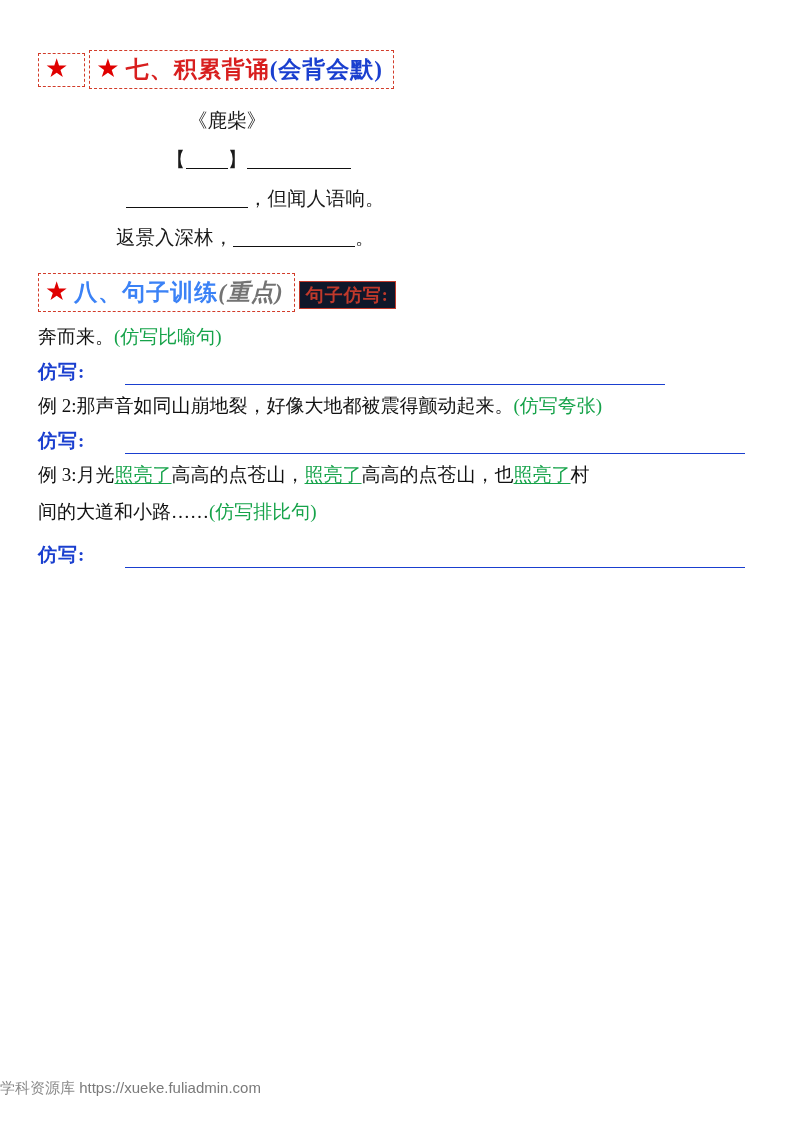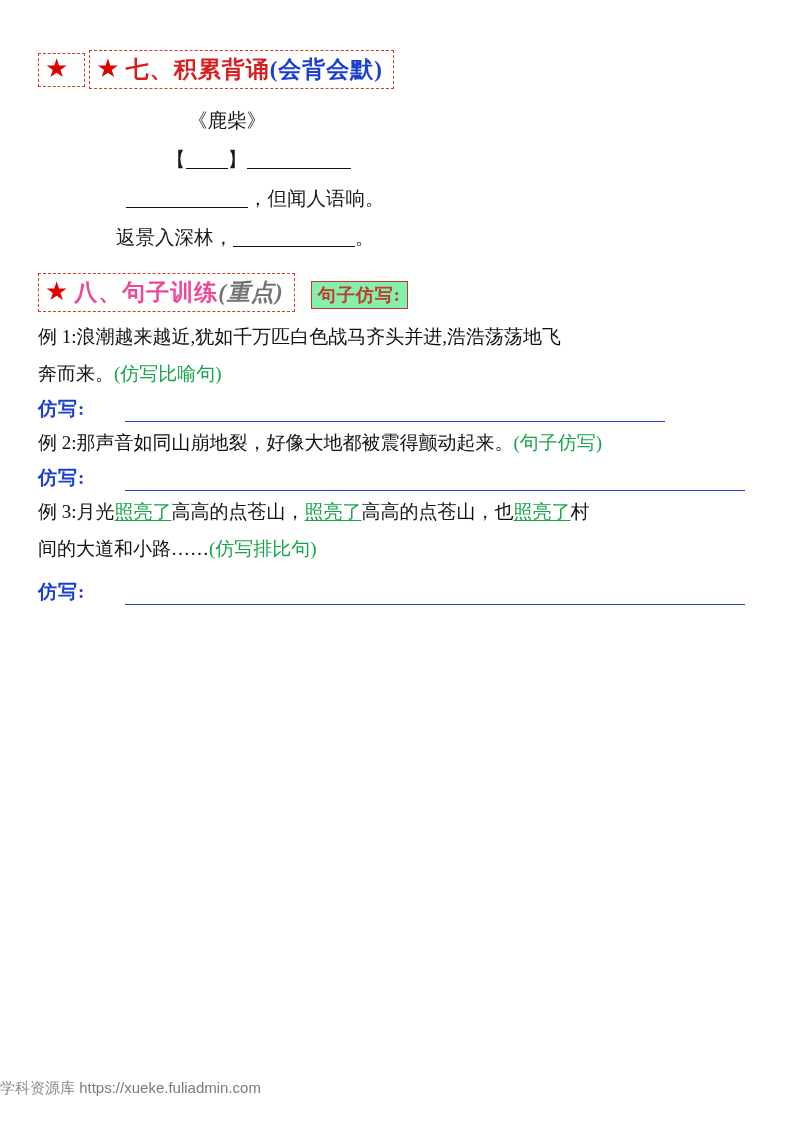--- a/index.html
+++ b/index.html
@@ -41,21 +41,21 @@
     top: -1px;
   }
   .head-text {
     font-size: 23px;
     font-weight: bold;
     color: #d81f1f;
     letter-spacing: 1px;
     font-family: "Liberation Serif", serif;
   }
   .head-text .blue {
-    color: #ec4899;
+    color: #3b82f6;
   }
   .head-text .paren-blue {
     color: #1a3fcf;
   }
   .head-text .red-in {
     color: #737373;
     font-style: italic;
   }
   .sub-label {
     font-size: 19px;
@@ -103,23 +103,23 @@
     vertical-align: -3px;
   }
   .ul-100 { min-width: 104px; }
   .ul-120 { min-width: 122px; }
   .ul-44  { min-width: 42px; }
 
   
   .tag-box {
     display: inline-block;
     border: 1.2px solid #c0392b;
-    background: #86efac;
+    background: #0f172a;
     padding: 1px 6px;
-    margin: 8px 0 6px 12px;
+    margin: 8px 0 6px 0;
   }
   .tag-text {
     font-size: 18px;
     font-weight: bold;
     color: #c0392b;
     letter-spacing: 1px;
   }
   .example {
     font-size: 19px;
     line-height: 1.95;
@@ -209,31 +209,30 @@
     <span class="star">★</span>
     <span class="head-text"><span class="blue">八、句子训练</span><span class="red-in">(重点)</span></span>
   </div>
 
   <div class="tag-box">
     <span class="tag-text">句子仿写:</span>
   </div>
 
   
   <div class="example">
-    <div>例 1:浪潮越来越近,犹如千万匹白色战马齐头并进,浩浩荡荡地飞</div>
     <div><span>奔而来。</span><span class="green">(仿写比喻句)</span></div>
   </div>
   <div class="fangxie-row">
     <span class="fangxie-label">仿写:</span>
     <span class="fangxie-line w540"></span>
   </div>
 
   
   <div class="example">
-    <div><span>例 2:那声音如同山崩地裂，好像大地都被震得颤动起来。</span><span class="green">(句子仿写)</span></div>
+    <div><span>例 2:那声音如同山崩地裂，好像大地都被震得颤动起来。</span><span class="green">(仿写夸张)</span></div>
   </div>
   <div class="fangxie-row">
     <span class="fangxie-label">仿写:</span>
     <span class="fangxie-line w600"></span>
   </div>
 
   
   <div class="example">
     <div><span>例 3:月光</span><span class="green-u">照亮了</span><span>高高的点苍山，</span><span class="green-u">照亮了</span><span>高高的点苍山，也</span><span class="green-u">照亮了</span><span>村</span></div>
     <div><span>间的大道和小路……</span><span class="green">(仿写排比句)</span></div>

